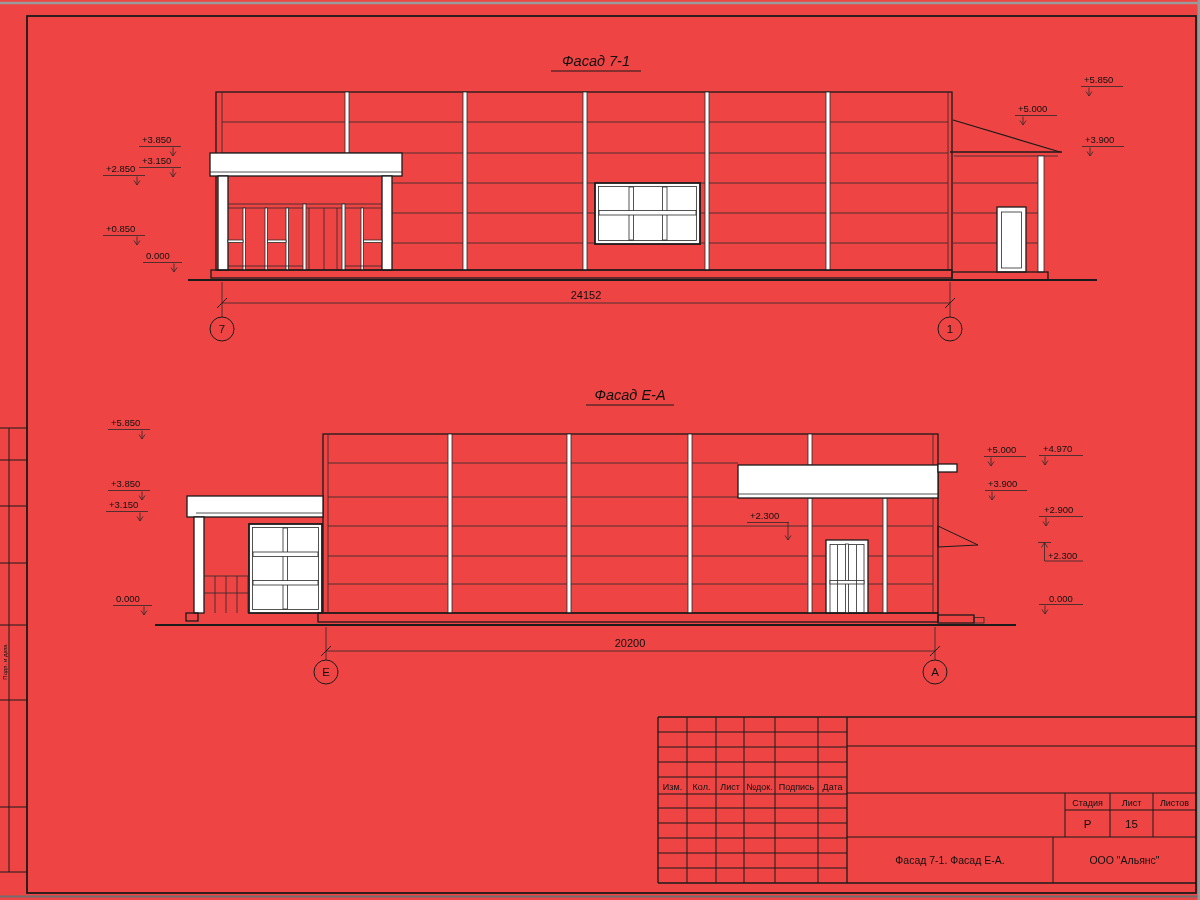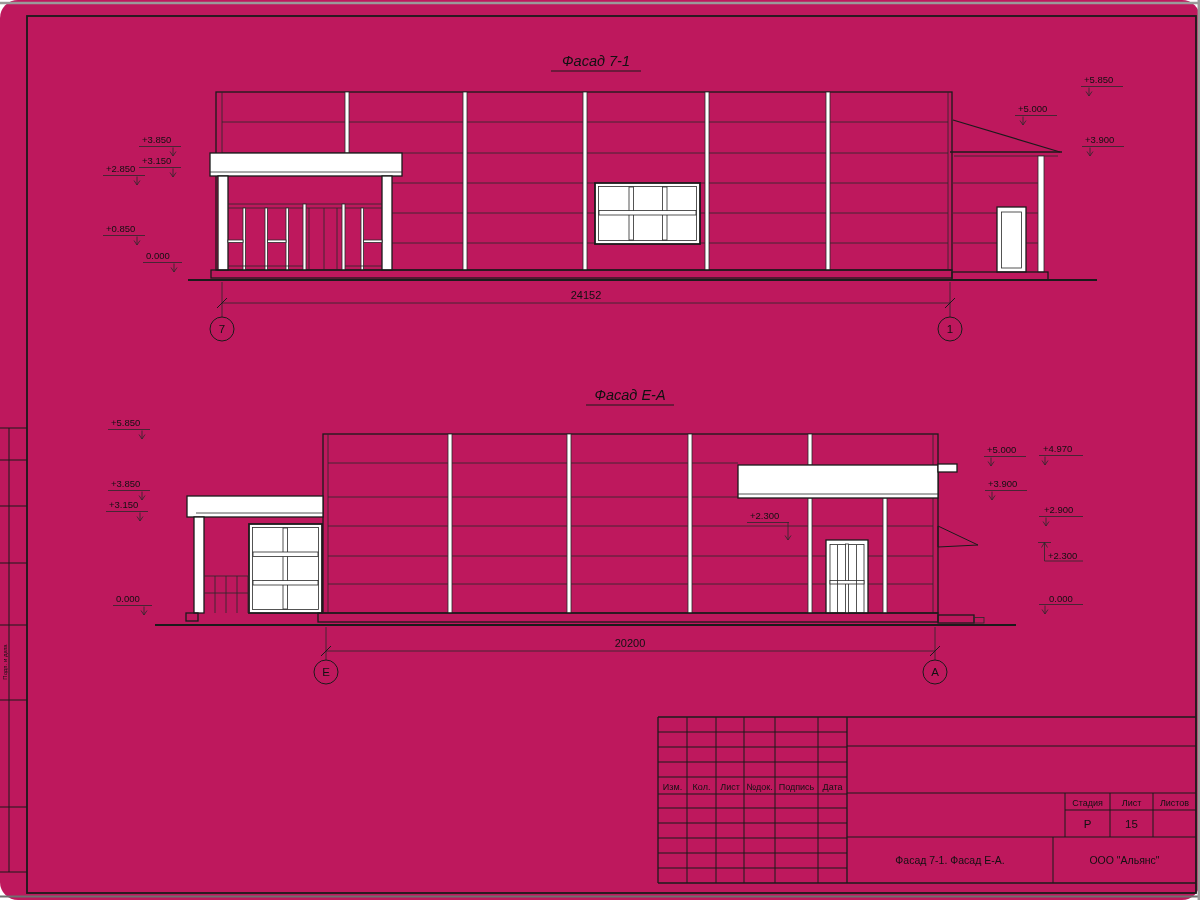--- a/index.html
+++ b/index.html
@@ -1,16 +1,16 @@
 <!DOCTYPE html>
 <html><head>
 <meta charset="utf-8">
 <style>
   html,body{margin:0;padding:0;background:#ffffff;}
-  .sheet{width:1200px;height:900px;position:relative;background:#be185d;border-radius:18px;}
+  .sheet{width:1200px;height:900px;position:relative;background:#ef4444;}
   svg{display:block;}
   .ln{stroke:#1b1b1b;stroke-width:1;fill:none;}
   .thin{stroke:#2a2a2a;stroke-width:0.8;fill:none;}
   .med{stroke:#1b1b1b;stroke-width:1.3;fill:none;}
   .thick{stroke:#1b1b1b;stroke-width:1.8;fill:none;}
   .edge{stroke:#9a9a9a;stroke-width:2.5;fill:none;}
   .edge2{stroke:#6f6f6f;stroke-width:2;fill:none;}
   .wfill{fill:#ffffff;}
   .txt{font-family:"Liberation Sans","DejaVu Sans",sans-serif;fill:#111;stroke:none;}
   .mark-t{font-size:9.5px;}

